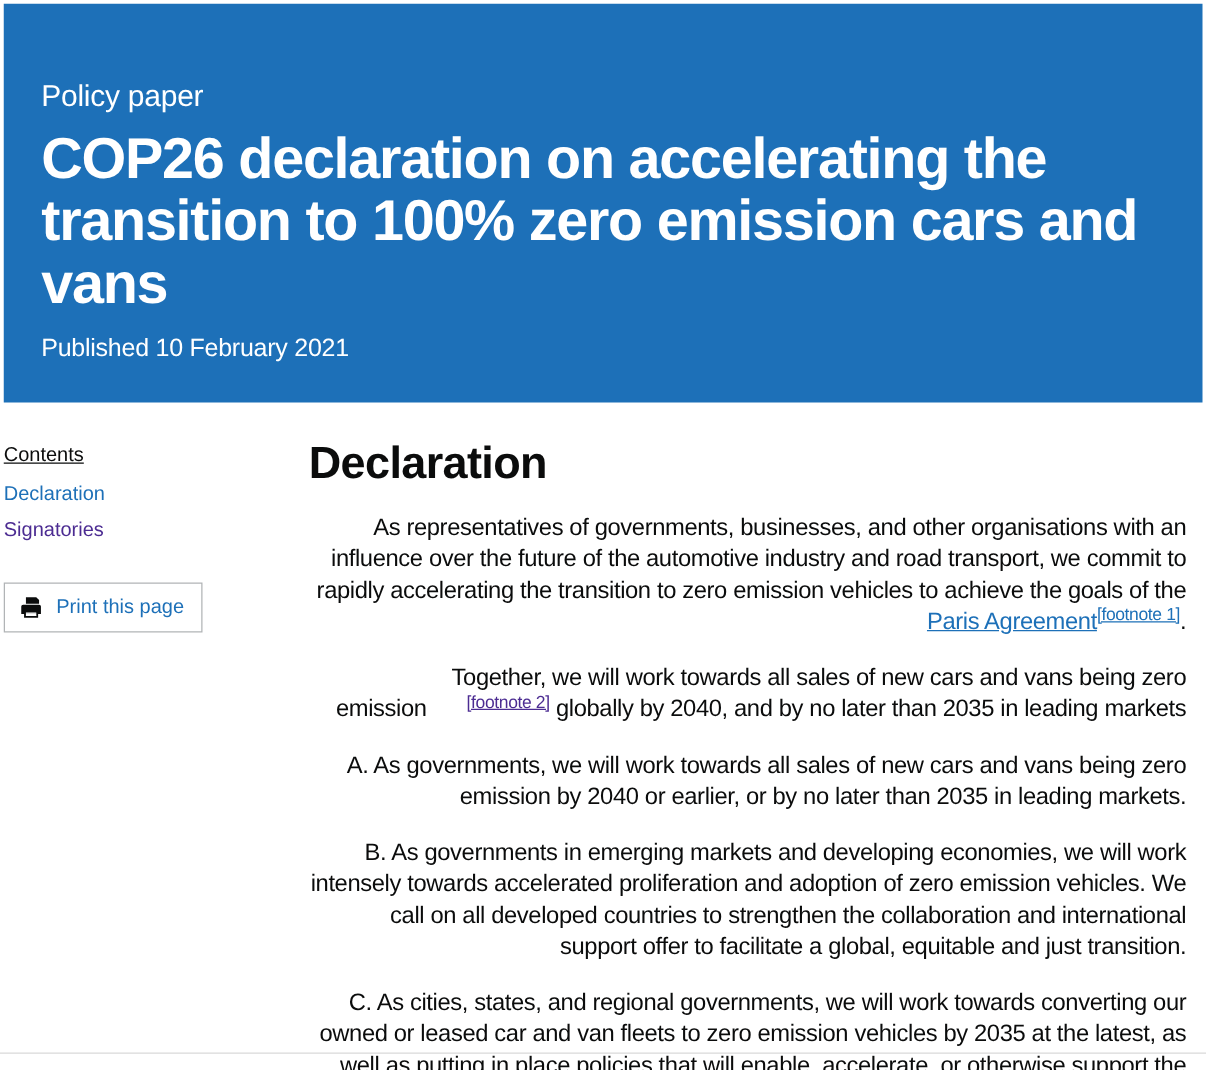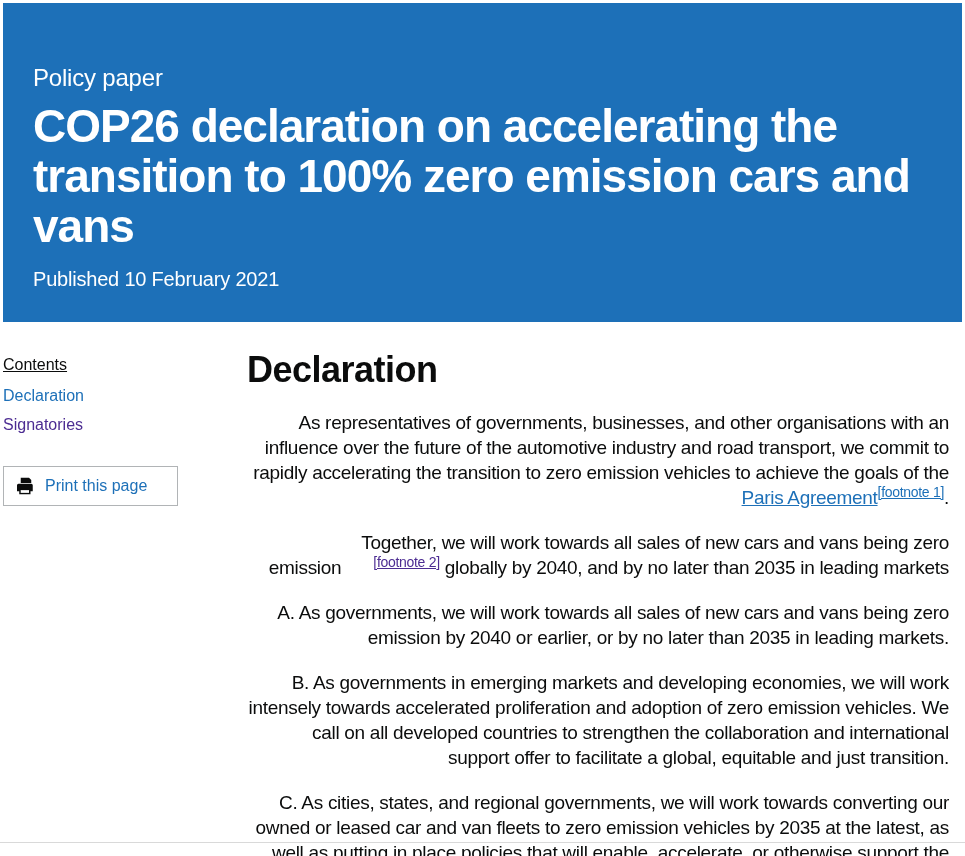--- a/index.html
+++ b/index.html
@@ -67,21 +67,21 @@
   .nav-item.link { color: #1d70b8; }
   .nav-item.visited { color: #4c2c92; }
 
   .print-button {
     margin-top: 22px;
     display: inline-flex;
     align-items: center;
     gap: 11px;
     border: 1px solid #b1b4b6;
     background: #ffffff;
-    padding: 9px 30px 9px 11px;
+    padding: 9px 14px 9px 11px;
     font-size: 16px;
     line-height: 20px;
     color: #1d70b8;
     cursor: pointer;
     font-family: inherit;
   }
   .print-button svg { display: block; }
 
   
   .main {

